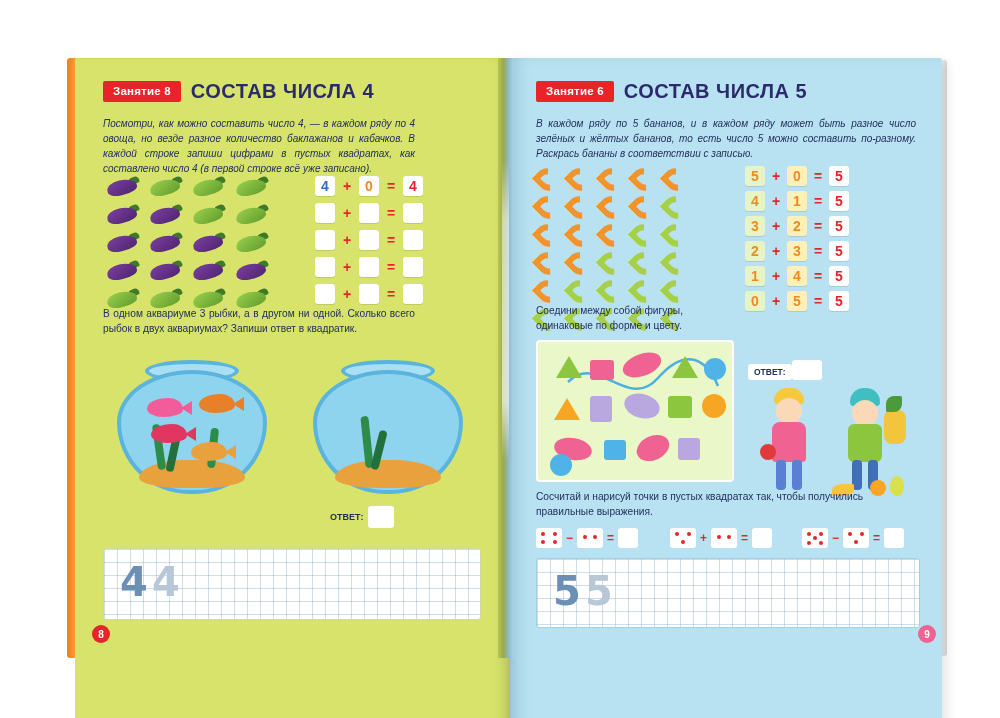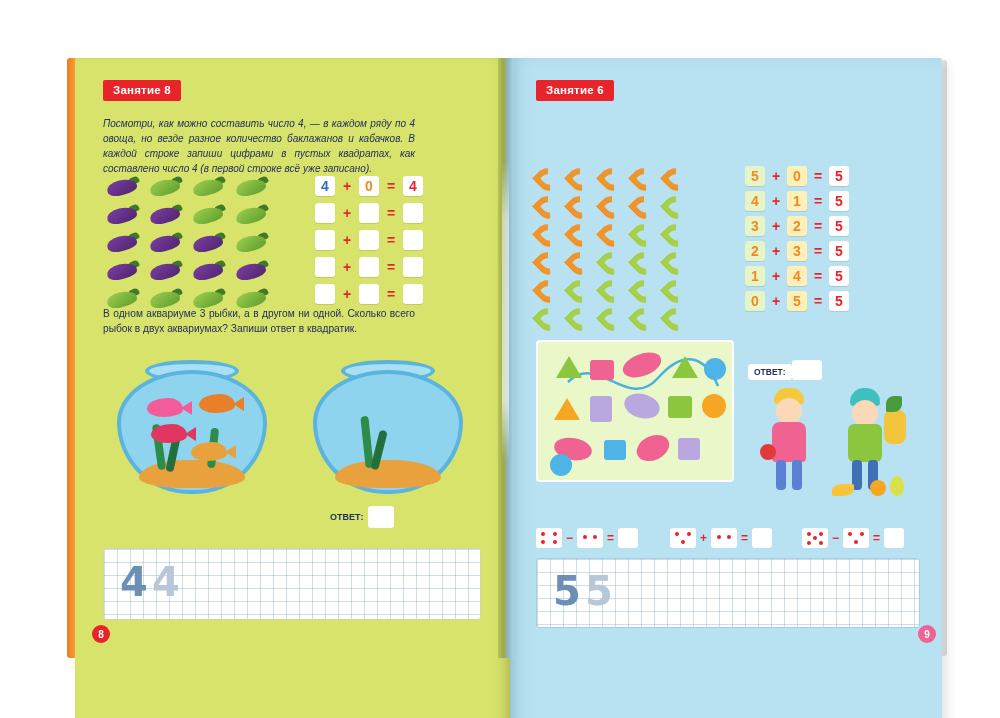--- a/index.html
+++ b/index.html
@@ -317,20 +317,21 @@
 
 <div id="book">
 
   <div class="book-edge"></div>
   <div class="book-edge-r"></div>
 
   <div class="page page-left">
 
     <div class="lesson-row" style="left:28px; top:22px;">
       <span class="lesson-badge">Занятие 8</span>
+      <span class="lesson-title">СОСТАВ ЧИСЛА 4</span>
     </div>
 
     <div class="intro" style="left:28px; top:58px; width:312px;">Посмотри, как можно составить число 4, — в каждом ряду по 4 овоща, но везде разное количество баклажанов и кабачков. В каждой строке запиши цифрами в пустых квадратах, как составлено число 4 (в первой строке всё уже записано).</div>
 
     <div class="veg-grid" style="left:30px; top:118px;">
       <div class="veg-row">
         <span class="veg eggplant">
             <span class="stem"></span>
             <span class="body"></span>
           </span>
@@ -495,22 +496,24 @@
       <div class="grid-lines"></div>
       <div class="big-digit" style="left:16px; top:10px;">4</div>
       <div class="dashed-digit" style="left:48px; top:10px;">4</div>
     </div>
   </div>
 
   <div class="page page-right">
 
     <div class="lesson-row" style="left:26px; top:22px;">
       <span class="lesson-badge">Занятие 6</span>
-    </div>
-
+      <span class="lesson-title">СОСТАВ ЧИСЛА 5</span>
+    </div>
+
+    <div class="intro" style="left:26px; top:58px; width:380px;">В каждом ряду по 5 бананов, и в каждом ряду может быть разное число зелёных и жёлтых бананов, то есть число 5 можно составить по-разному. Раскрась бананы в соответствии с записью.</div>
 
     <div class="ban-grid" style="left:26px; top:110px;">
       <div class="ban-row">
         <span class="banana b-orange">
             <span class="inner"></span>
           </span>
         <span class="banana b-orange">
             <span class="inner"></span>
           </span>
         <span class="banana b-orange">
@@ -648,20 +651,21 @@
       </div>
       <div class="eq-line">
         <span class="cellbox cellbox-g num-orange">0</span>
         <span class="op">+</span>
         <span class="cellbox cellbox-y num-orange">5</span>
         <span class="op eq">=</span>
         <span class="cellbox num-red">5</span>
       </div>
     </div>
 
+    <div class="sect-text" style="left:26px; top:246px; width:200px;">Соедини между собой фигуры, одинаковые по форме и цвету.</div>
 
     <div class="shapes-panel" style="left:26px; top:282px; width:198px; height:142px;">
       <svg style="position:absolute; left:0; top:0;" width="198" height="142">
         <path d="M30 40 C 60 10, 90 70, 120 36 S 170 20, 180 44" fill="none" stroke="#49b0e0" stroke-width="2.5"></path>
       </svg>
       <span class="sh tri" style="left:18px; top:14px; border-bottom:22px solid #8cc63f;"></span>
       <span class="sh" style="left:52px; top:18px; width:24px; height:20px; background:#f06292; border-radius:3px;"></span>
       <span class="sh ellipse" style="left:84px; top:12px; width:40px; height:22px; background:#f06292; transform:rotate(-20deg);"></span>
       <span class="sh tri" style="left:134px; top:14px; border-bottom:22px solid #8cc63f;"></span>
       <span class="sh ellipse" style="left:166px; top:16px; width:22px; height:22px; background:#4fb3e8;"></span>
@@ -697,20 +701,21 @@
       <span style="position:absolute; left:18px; top:36px; width:34px; height:38px; background:#8cc63f; border-radius:6px;"></span>
       <span style="position:absolute; left:22px; top:72px; width:10px; height:30px; background:#3f6fb5; border-radius:4px;"></span>
       <span style="position:absolute; left:38px; top:72px; width:10px; height:30px; background:#3f6fb5; border-radius:4px;"></span>
       <span style="position:absolute; left:54px; top:22px; width:22px; height:34px; background:#f2c53d; border-radius:8px;"></span>
       <span style="position:absolute; left:56px; top:8px; width:16px; height:16px; background:#4a9b3c; border-radius:50% 10% 50% 10%;"></span>
       <span style="position:absolute; left:40px; top:92px; width:16px; height:16px; background:#f6a623; border-radius:50%;"></span>
       <span style="position:absolute; left:2px; top:96px; width:22px; height:12px; background:#f7c53c; border-radius:50% 10% 50% 10%;"></span>
       <span style="position:absolute; left:60px; top:88px; width:14px; height:20px; background:#d9e04a; border-radius:50% 50% 45% 45%;"></span>
     </div>
 
+    <div class="sect-text" style="left:26px; top:432px; width:384px;">Сосчитай и нарисуй точки в пустых квадратах так, чтобы получились правильные выражения.</div>
 
     <div class="dom-row" style="left:26px; top:470px;">
       <span class="domino">
         <span class="pip" style="left:5px; top:4px;"></span>
           <span class="pip" style="left:17px; top:4px;"></span>
         <span class="pip" style="left:5px; top:12px;"></span>
           <span class="pip" style="left:17px; top:12px;"></span>
       </span>
       <span class="small-op">−</span>
       <span class="domino">

